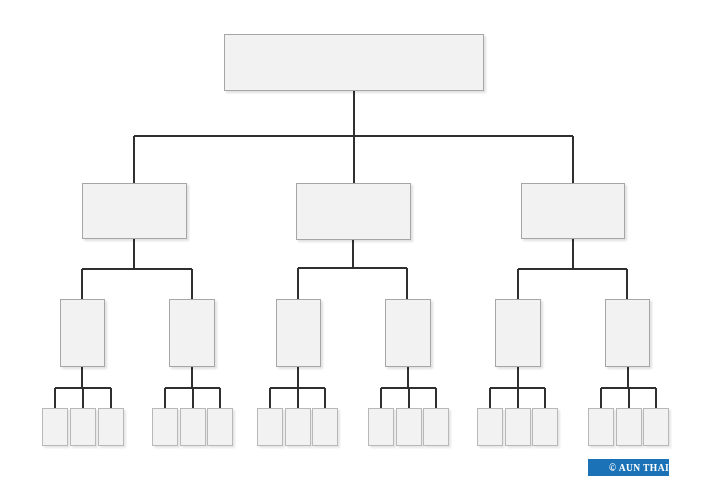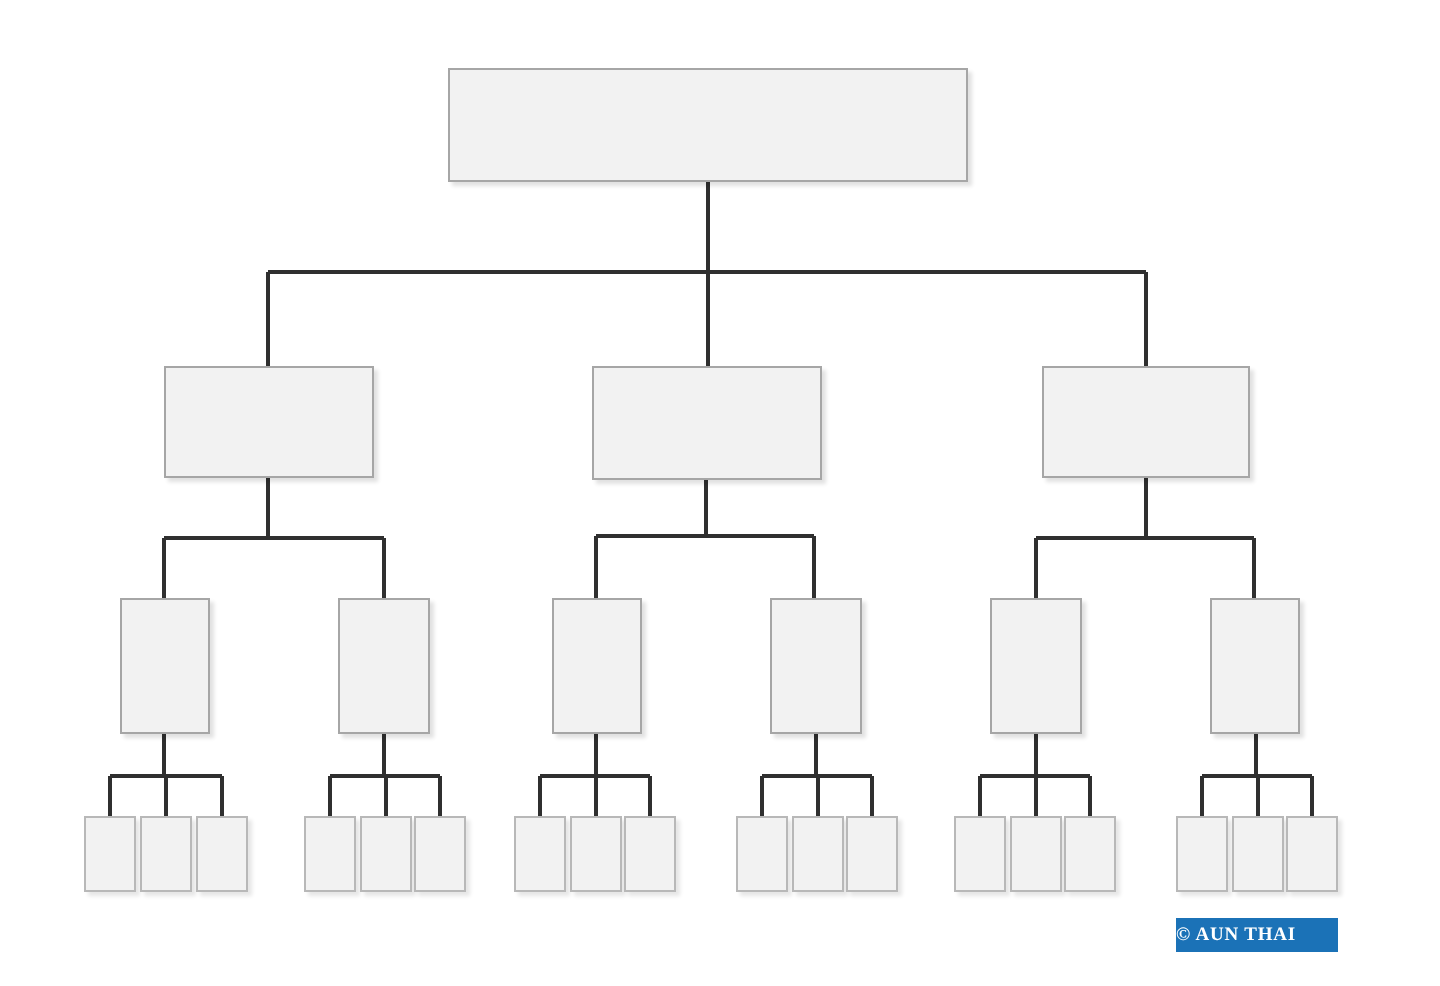--- a/index.html
+++ b/index.html
@@ -28,21 +28,21 @@
   .node.leaf {
     border-color: #b8b8b8;
     box-shadow: 2px 2px 2px rgba(0,0,0,0.10);
   }
   .watermark {
     position: absolute;
     left: 588px; top: 459px;
     width: 81px; height: 17px;
     background: #1b72b7;
     color: #ffffff;
-    display: flex; align-items: center; justify-content: flex-start;
+    display: flex; align-items: center; justify-content: flex-end;
     font-family: "Liberation Serif", serif;
     font-weight: bold;
     font-size: 9.5px;
     letter-spacing: 0.4px;
     white-space: nowrap;
   }
 </style>
 </head>
 <body>
 

